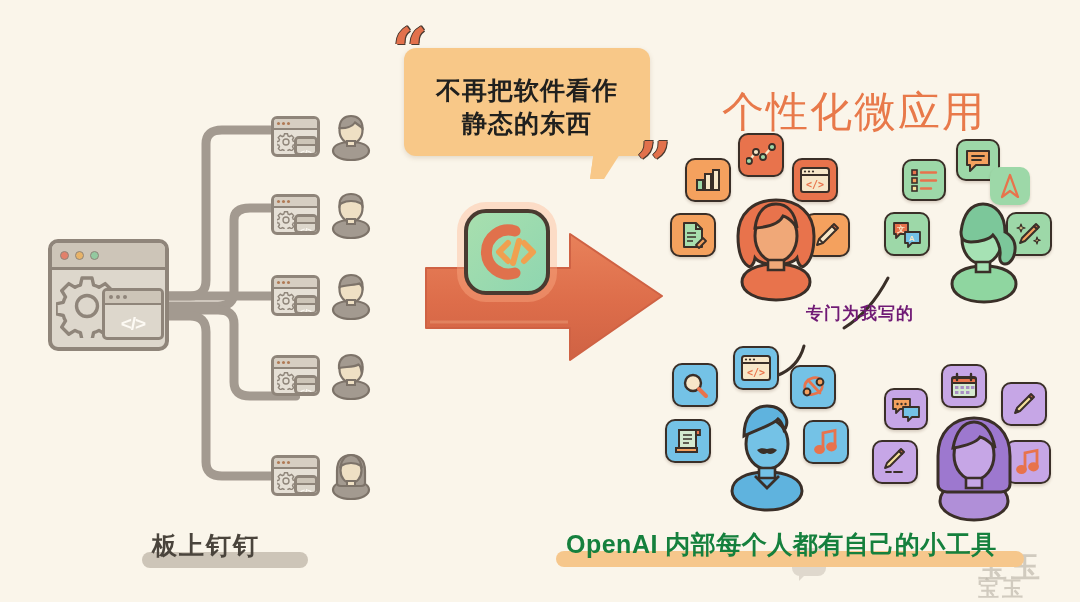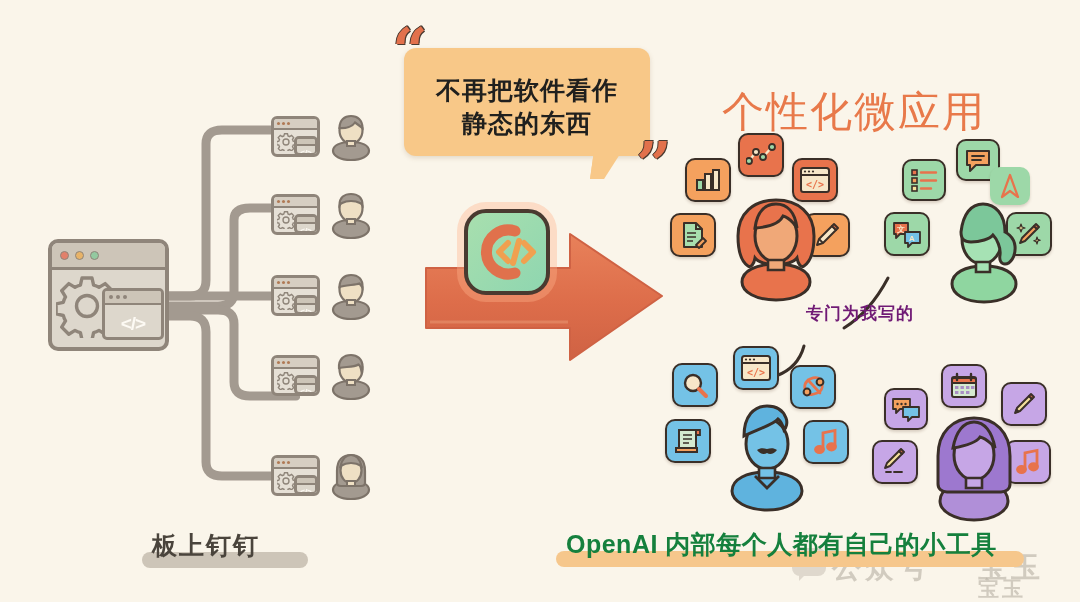--- a/index.html
+++ b/index.html
@@ -541,17 +541,16 @@
     <path d="M17 46c0-24 15-38 36-38s36 14 36 38v28c0 5-4 8-9 8H26c-5 0-9-3-9-8z" fill="#9d78cf" stroke="#3a2f28" stroke-width="3"></path>
     <ellipse cx="53" cy="45" rx="20" ry="25" fill="#c6a6e6" stroke="#3a2f28" stroke-width="3"></ellipse>
     <path d="M32 38c3-17 11-26 21-26s18 9 21 26c0 0-7-9-15-11-4 6-15 9-27 11z" fill="#9d78cf" stroke="#3a2f28" stroke-width="3"></path>
     <path d="M45 68h16v10H45z" fill="#c6a6e6" stroke="#3a2f28" stroke-width="2.6"></path>
   </svg>
 
   <div class="label-right-hl"></div>
   <div class="label-right">OpenAI 内部每个人都有自己的小工具</div>
 
   <div class="wm-bubble"></div>
-  <div class="wm wm-main">公众号</div>
   <div class="wm wm-main" style="left:978px;top:548px;">宝玉</div>
   <div class="wm wm-sub">宝玉</div>
 
 </div>
 
 </body></html>

